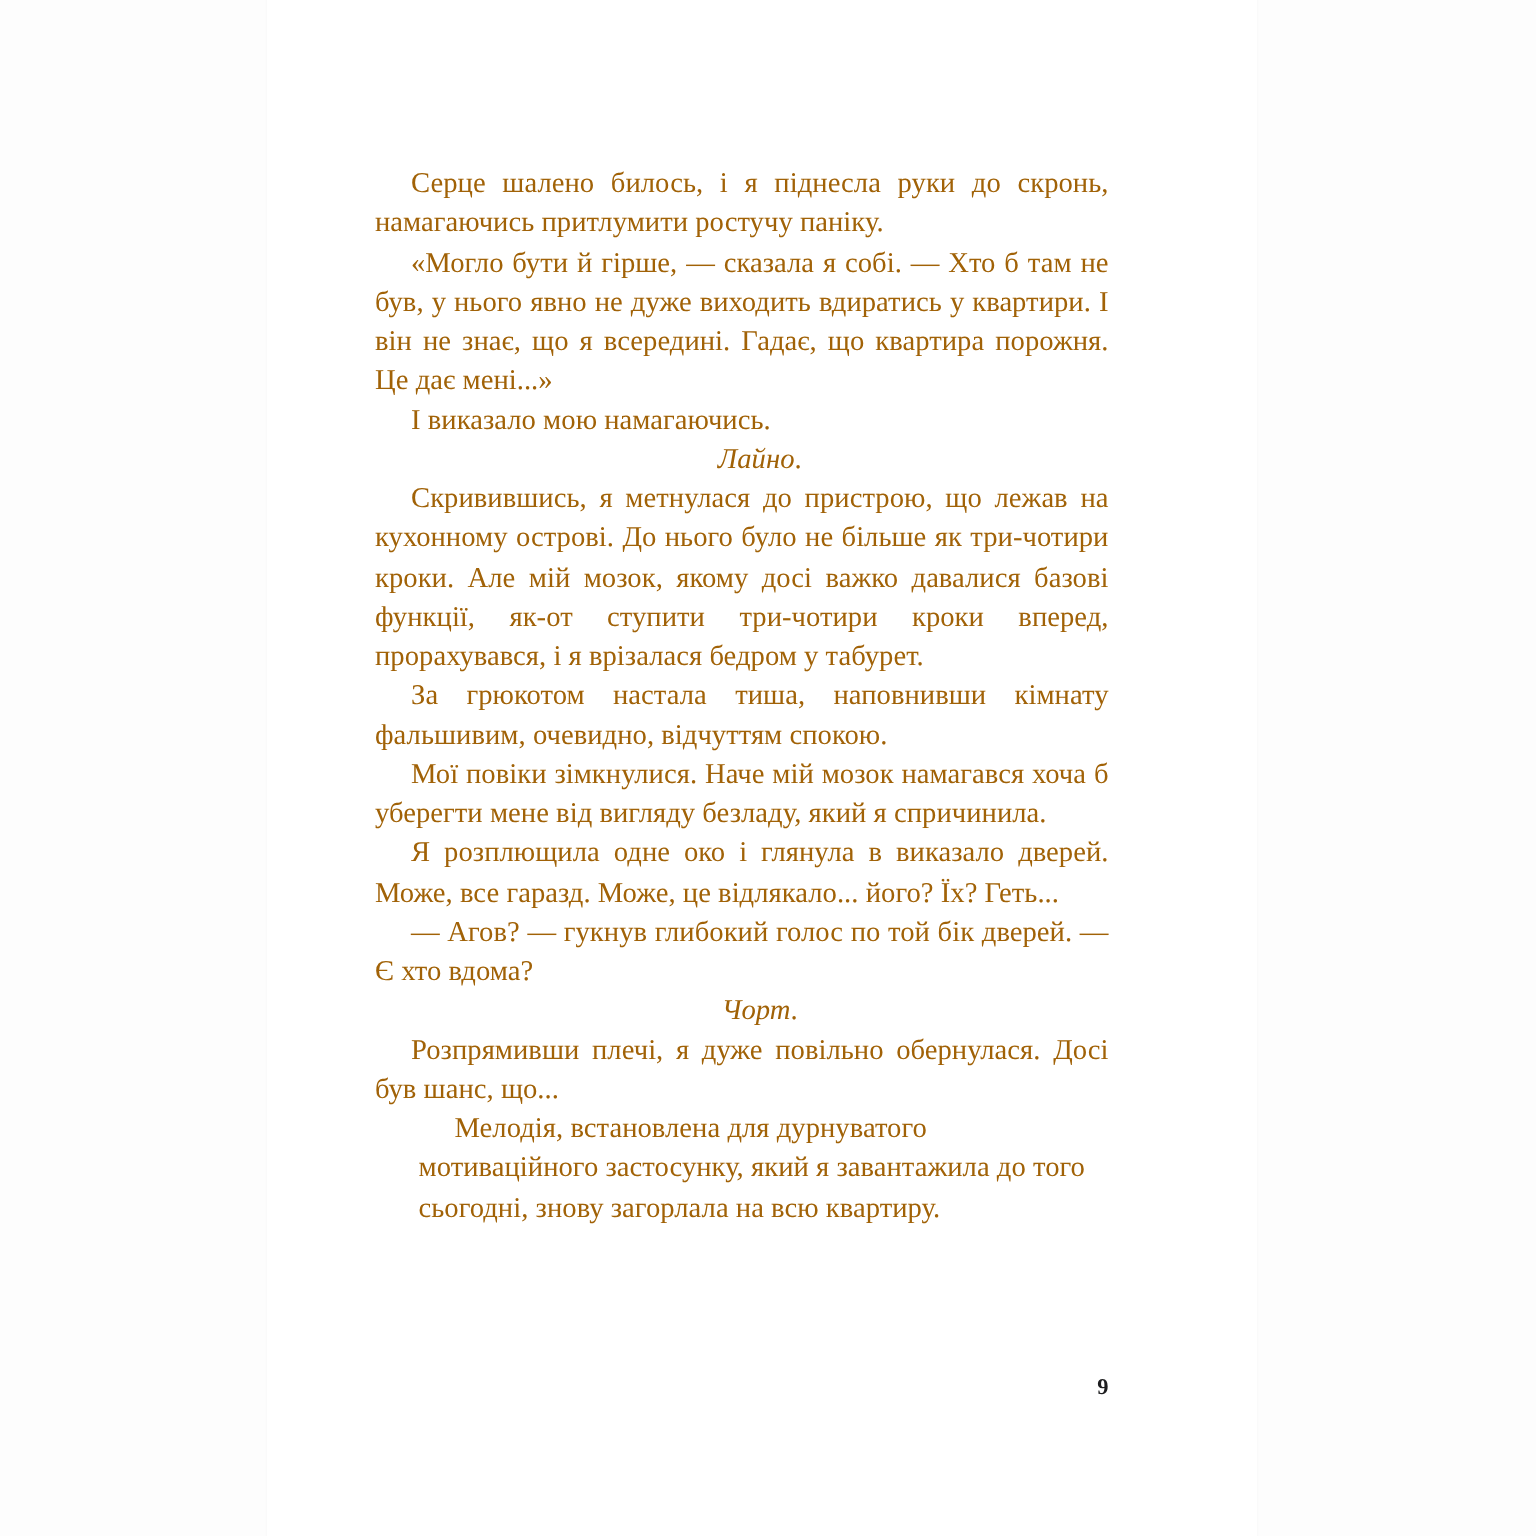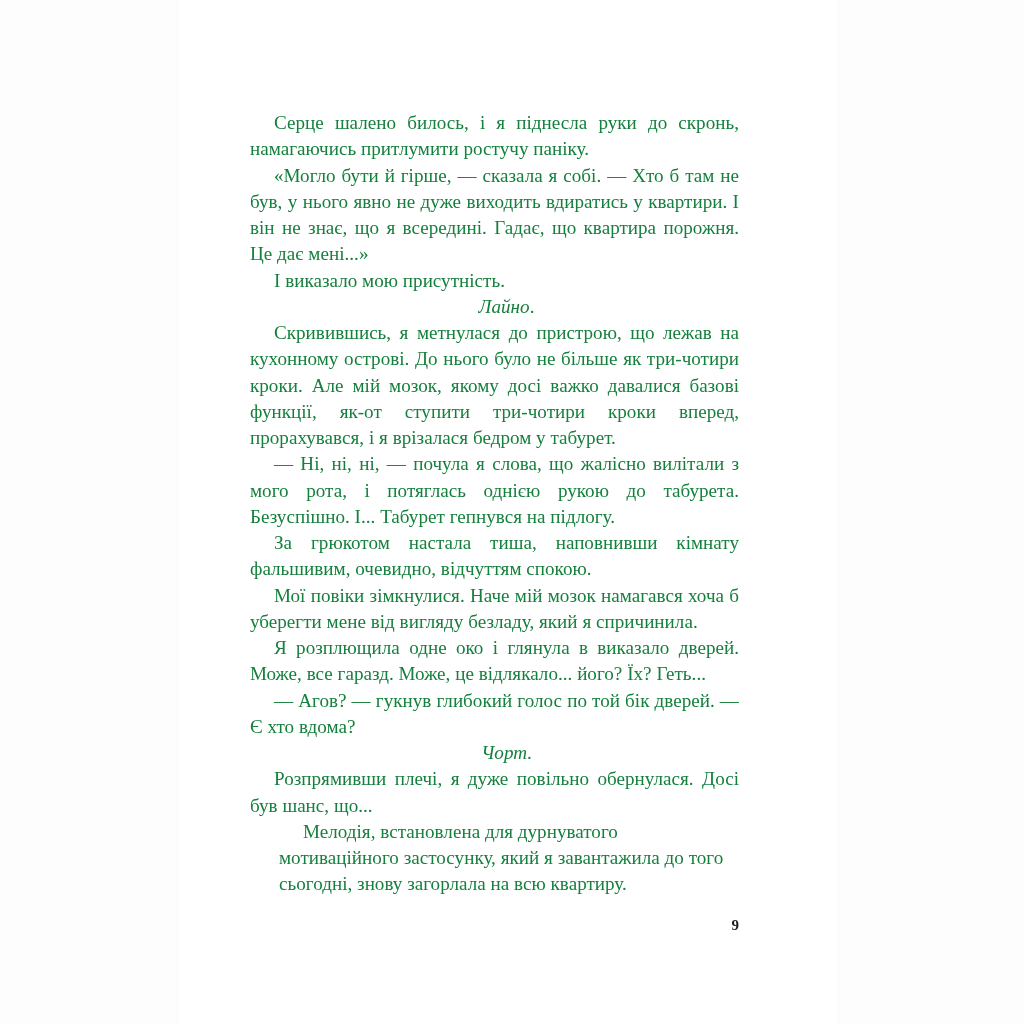--- a/index.html
+++ b/index.html
@@ -28,21 +28,21 @@
     top: 110px;
     width: 489px;
   }
   p.body-par {
     margin: 0;
     text-indent: 24px;
     text-align: justify;
     text-justify: inter-word;
     font-size: 19.1px;
     line-height: 26.25px;
-    color: #15803d;
+    color: #a16207;
     font-weight: 400;
     letter-spacing: 0.02px;
     hyphens: manual;
     -webkit-hyphens: manual;
   }
   p.body-par:last-of-type {
     text-align: left;
     margin-left: 29px;
   }
   p.body-par.italic-line {
@@ -71,27 +71,26 @@
 <div class="page-sheet">
 </div>
 
 <div class="text-column">
 
   <p class="body-par">Серце шалено билось, і я піднесла руки до скронь, намагаючись притлумити ростучу паніку.</p>
 
   <p class="body-par">«Могло бути й гірше, — сказала я собі. — Хто б там не був, у нього явно не дуже виходить вдиратись у квартири. І він не знає, що я всередині. Гадає, що квартира порожня. Це дає мені...»</p>
 
 
-  <p class="body-par">І виказало мою присутність.</p>
+  <p class="body-par">І виказало мою намагаючись.</p>
 
   <p class="body-par italic-line"><span>Лайно</span><span class="trailing-stop">.</span></p>
 
   <p class="body-par">Скривившись, я метнулася до пристрою, що лежав на кухонному острові. До нього було не більше як три-чотири кроки. Але мій мозок, якому досі важко давалися базові функції, як-от ступити три-чотири кроки вперед, прорахувався, і я врізалася бедром у табурет.</p>
 
-  <p class="body-par">— Ні, ні, ні, — почула я слова, що жалісно вилітали з мого рота, і потяглась однією рукою до табурета. Безуспішно. І... Табурет гепнувся на підлогу.</p>
 
   <p class="body-par">За грюкотом настала тиша, наповнивши кімнату фальшивим, очевидно, відчуттям спокою.</p>
 
   <p class="body-par">Мої повіки зімкнулися. Наче мій мозок намагався хоча б уберегти мене від вигляду безладу, який я спричинила.</p>
 
   <p class="body-par">Я розплющила одне око і глянула в виказало дверей. Може, все гаразд. Може, це відлякало... його? Їх? Геть...</p>
 
   <p class="body-par">— Агов? — гукнув глибокий голос по той бік дверей. — Є хто вдома?</p>
 
   <p class="body-par italic-line"><span>Чорт</span><span class="trailing-stop">.</span></p>

